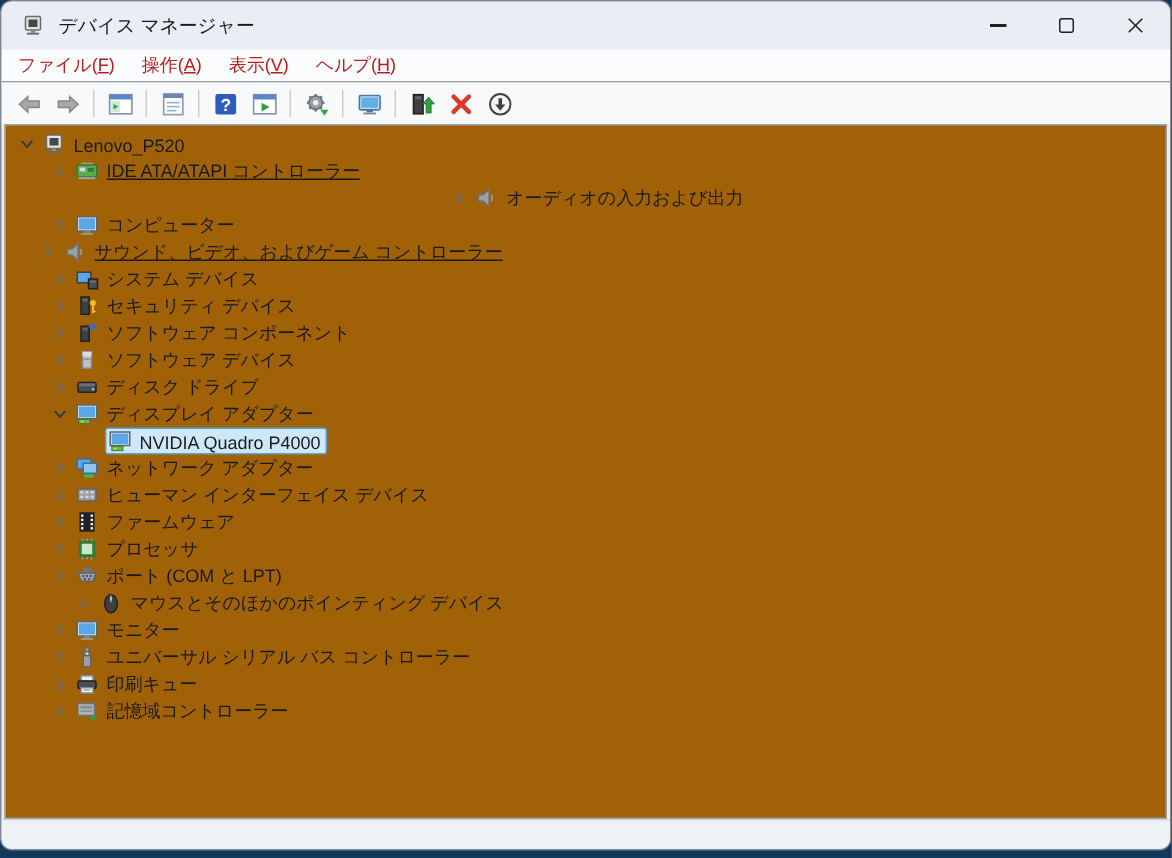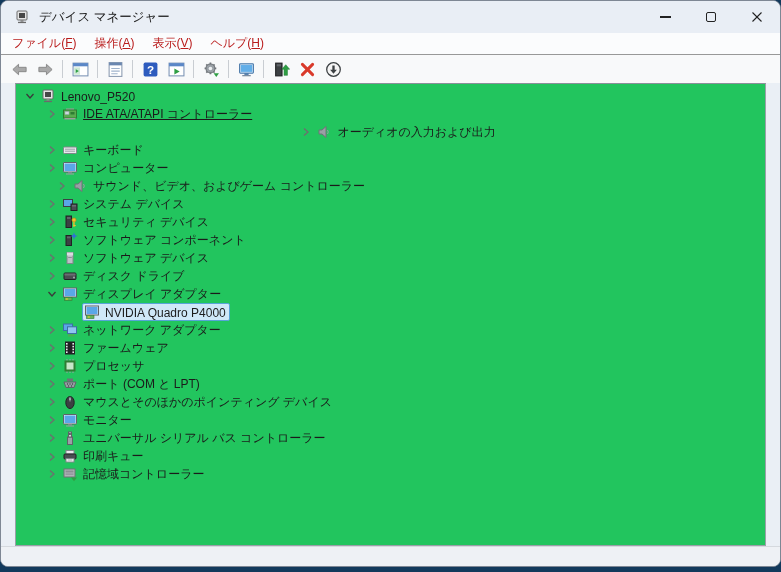--- a/index.html
+++ b/index.html
@@ -29,21 +29,21 @@
   .menubar { height:22px; flex:0 0 22px; background:#fbfcfd; display:flex; align-items:center; padding-left:2px;
              border-bottom:1px solid #989898; }
   .menu-item { padding:2px 9px; color:#b91c1c; }
   .menu-item u { text-decoration:underline; }
   
   .toolbar { height:28px; flex:0 0 28px; background:#f8f9fa; display:flex; align-items:center; padding-left:5px; }
   .tb-btn { width:26px; height:24px; display:flex; align-items:center; justify-content:center; border-radius:3px; }
   .tb-btn svg { width:17px; height:17px; }
   .tb-sep { width:1px; height:18px; background:#c9cdd2; margin:0 4px; }
   
-  .content { flex:1 1 auto; margin:0 14px; background:#22c55e;
+  .content { flex:1 1 auto; margin:0 2px; background:#a16207;
              border:1px solid #9aa0a8; border-top-color:#8a9099; overflow:hidden; }
   .tree { padding-top:3px; }
   .tree-row { height:18px; display:flex; align-items:center; white-space:nowrap; }
   .expander { width:16px; height:16px; flex:0 0 16px; display:flex; align-items:center; justify-content:center; }
   .row-body { display:flex; align-items:center; border:1px solid transparent; border-radius:2px; padding:0 3px 0 1px; height:18px; }
   .row-body.sel { background:#cfe8f8; border-color:#56a4d8; }
   .t-ico { width:16px; height:16px; flex:0 0 16px; display:flex; margin-right:5px; }
   .t-ico svg { width:16px; height:16px; }
   .t-label { font-size:12px; color:#1b1b1b; padding-top:1px; }
   
@@ -265,47 +265,30 @@
         </div>
         <div class="tree-row" style="padding-left: 28px;">
           <span class="expander">
             <svg viewBox="0 0 16 16" width="16" height="16">
               <polyline points="6,4.5 10,8 6,11.5" fill="none" stroke="#6e6e6e" stroke-width="1.3"></polyline>
             </svg>
           </span>
           <span class="row-body">
             <span class="t-ico">
               <svg viewBox="0 0 16 16">
-                <rect x="1.5" y="5" width="13" height="6.5" rx="1" fill="#e8eaed" stroke="#80868b"></rect>
-                <line x1="3" y1="7.2" x2="13" y2="7.2" stroke="#9aa0a6"></line>
-                <line x1="3" y1="9.2" x2="13" y2="9.2" stroke="#9aa0a6"></line>
-              </svg>
-            </span>
-            <span class="t-label">キーボード</span>
-          </span>
-        </div>
-        <div class="tree-row" style="padding-left: 28px;">
-          <span class="expander">
-            <svg viewBox="0 0 16 16" width="16" height="16">
-              <polyline points="6,4.5 10,8 6,11.5" fill="none" stroke="#6e6e6e" stroke-width="1.3"></polyline>
-            </svg>
-          </span>
-          <span class="row-body">
-            <span class="t-ico">
-              <svg viewBox="0 0 16 16">
                 <rect x="1.5" y="2.5" width="13" height="9.5" rx="0.5" fill="#e3f0fb" stroke="#5f6368"></rect>
                 <rect x="2.5" y="3.5" width="11" height="7.5" fill="#5aa7e8"></rect>
                 <rect x="6" y="12" width="4" height="1.5" fill="#80868b"></rect>
                 <rect x="4" y="13.5" width="8" height="1" fill="#9aa0a6"></rect>
               </svg>
             </span>
             <span class="t-label">コンピューター</span>
           </span>
         </div>
-        <div class="tree-row" style="padding-left: 38px;">
+        <div class="tree-row" style="padding-left: 20px; text-decoration: underline;">
           <span class="expander">
             <svg viewBox="0 0 16 16" width="16" height="16">
               <polyline points="6,4.5 10,8 6,11.5" fill="none" stroke="#6e6e6e" stroke-width="1.3"></polyline>
             </svg>
           </span>
           <span class="row-body">
             <span class="t-ico">
               <svg viewBox="0 0 16 16">
                 <polygon points="3,6 6,6 10,2.5 10,13.5 6,10 3,10" fill="#9aa0a6" stroke="#6f7377"></polygon>
                 <path d="M11.5 6 q1.5 2 0 4" stroke="#9aa0a6" fill="none"></path>
@@ -442,20 +425,43 @@
           </span>
           <span class="row-body">
             <span class="t-ico">
               <svg viewBox="0 0 16 16">
                 <rect x="1.5" y="2" width="9" height="6.5" fill="#5aa7e8" stroke="#3c6ea5"></rect>
                 <rect x="5.5" y="4.8" width="9" height="6.7" fill="#8ec6f0" stroke="#3c6ea5"></rect>
                 <rect x="6" y="12.3" width="6.5" height="2.2" fill="#4caf50"></rect>
               </svg>
             </span>
             <span class="t-label">ネットワーク アダプター</span>
+          </span>
+        </div>
+        <div class="tree-row" style="padding-left: 28px;">
+          <span class="expander">
+            <svg viewBox="0 0 16 16" width="16" height="16">
+              <polyline points="6,4.5 10,8 6,11.5" fill="none" stroke="#6e6e6e" stroke-width="1.3"></polyline>
+            </svg>
+          </span>
+          <span class="row-body">
+            <span class="t-ico">
+              <svg viewBox="0 0 16 16">
+                <rect x="2" y="4" width="12" height="8" rx="1" fill="#9aa0a6" stroke="#5f6368"></rect>
+                <g fill="#d7dadd">
+                  <rect x="3.5" y="5.5" width="2" height="1.5"></rect>
+                  <rect x="7" y="5.5" width="2" height="1.5"></rect>
+                  <rect x="10.5" y="5.5" width="2" height="1.5"></rect>
+                  <rect x="3.5" y="8.5" width="2" height="1.5"></rect>
+                  <rect x="7" y="8.5" width="2" height="1.5"></rect>
+                  <rect x="10.5" y="8.5" width="2" height="1.5"></rect>
+                </g>
+              </svg>
+            </span>
+            <span class="t-label">ヒューマン インターフェイス デバイス</span>
           </span>
         </div>
         <div class="tree-row" style="padding-left: 28px;">
           <span class="expander">
             <svg viewBox="0 0 16 16" width="16" height="16">
               <polyline points="6,4.5 10,8 6,11.5" fill="none" stroke="#6e6e6e" stroke-width="1.3"></polyline>
             </svg>
           </span>
           <span class="row-body">
             <span class="t-ico">
@@ -513,21 +519,21 @@
                   <circle cx="8" cy="8" r="0.7"></circle>
                   <circle cx="10.5" cy="8" r="0.7"></circle>
                   <circle cx="6.5" cy="10" r="0.7"></circle>
                   <circle cx="9.5" cy="10" r="0.7"></circle>
                 </g>
               </svg>
             </span>
             <span class="t-label">ポート (COM と LPT)</span>
           </span>
         </div>
-        <div class="tree-row" style="padding-left: 28px;">
+        <div class="tree-row" style="padding-left: 44px;">
           <span class="expander">
             <svg viewBox="0 0 16 16" width="16" height="16">
               <polyline points="6,4.5 10,8 6,11.5" fill="none" stroke="#6e6e6e" stroke-width="1.3"></polyline>
             </svg>
           </span>
           <span class="row-body">
             <span class="t-ico">
               <svg viewBox="0 0 16 16">
                 <ellipse cx="8" cy="8.5" rx="4.2" ry="6" fill="#3c4043" stroke="#202124"></ellipse>
                 <line x1="8" y1="2.8" x2="8" y2="7.5" stroke="#9aa0a6"></line>

